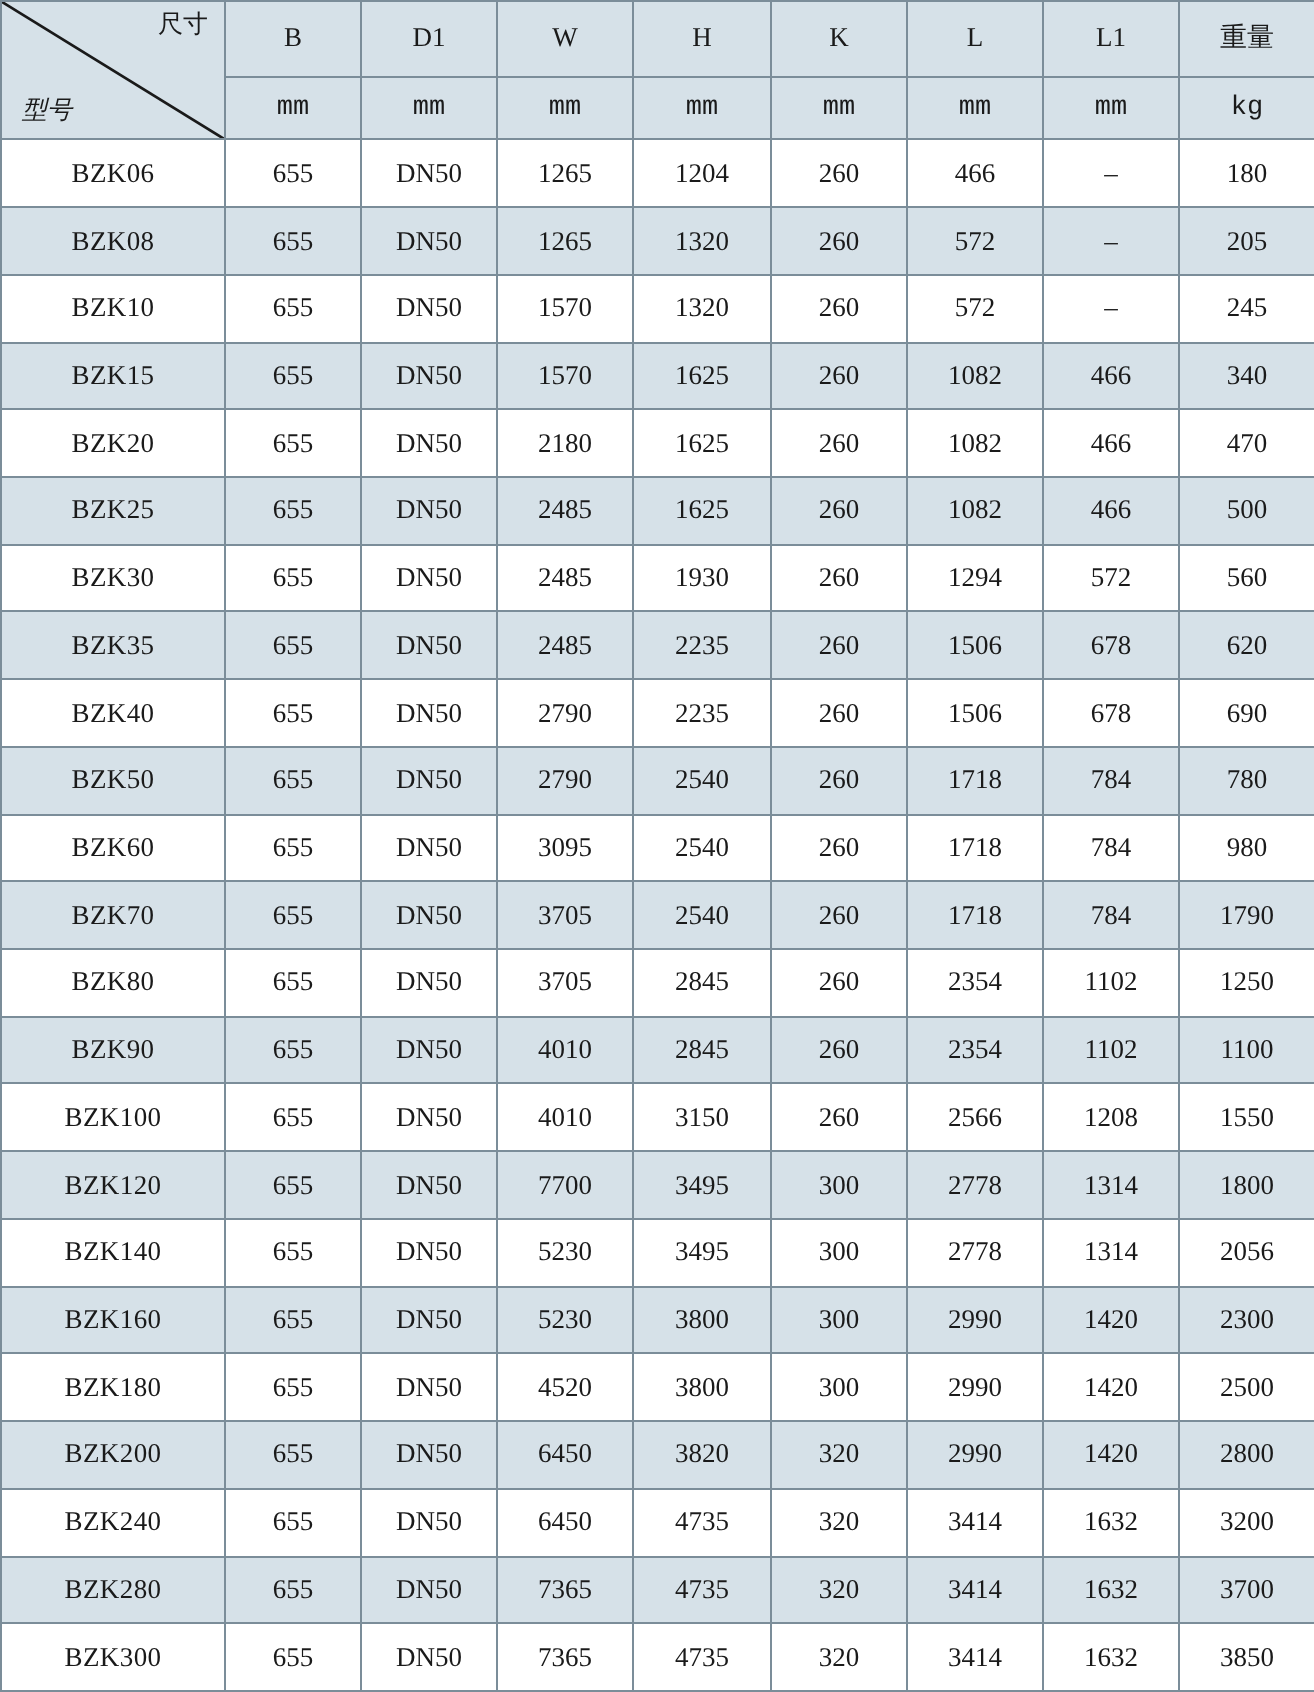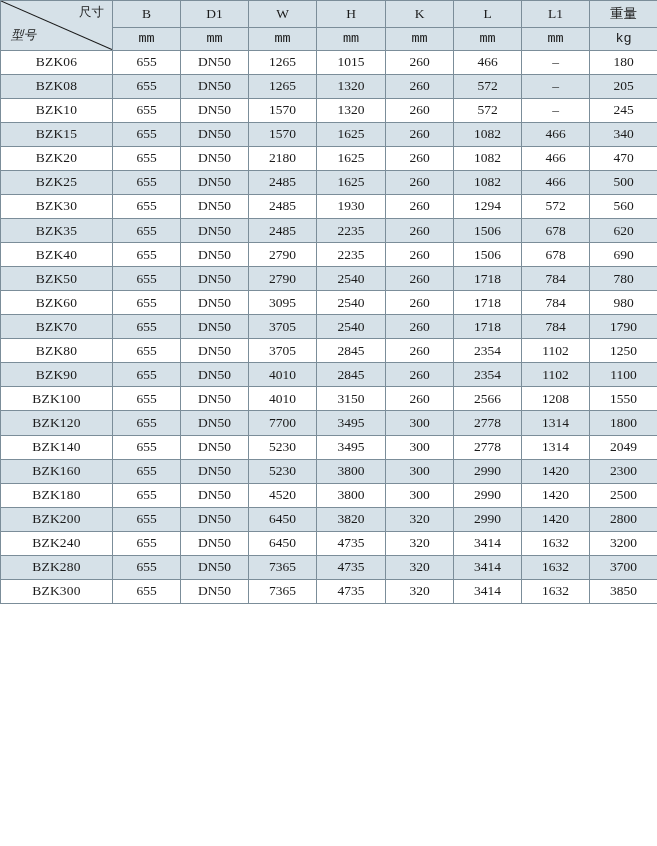--- a/index.html
+++ b/index.html
@@ -6,21 +6,21 @@
   body{
     width:657px;height:846px;
     background:#ffffff;
     font-family:"Liberation Serif","DejaVu Serif",serif;
     overflow:hidden;
   }
   #spec-table{
     border-collapse:collapse;
     table-layout:fixed;
     width:657px;
-    height:604px;
+    height:846px;
   }
   #spec-table td{
     border:1px solid #7b8d99;
     text-align:center;
     vertical-align:middle;
     color:#1a1a1a;
     font-size:13.5px;
     padding:0;
     overflow:hidden;
     white-space:nowrap;
@@ -113,21 +113,21 @@
       <td class="hdr-unit">mm</td>
       <td class="hdr-unit">mm</td>
       <td class="hdr-unit">mm</td>
       <td class="hdr-unit">kg</td>
     </tr>
   <tr class="row-white">
         <td class="c-model">BZK06</td>
         <td>655</td>
         <td>DN50</td>
         <td>1265</td>
-        <td>1015</td>
+        <td>1204</td>
         <td>260</td>
         <td>466</td>
         <td class="c-dash">–</td>
         <td>180</td>
       </tr>
       <tr class="row-shade">
         <td class="c-model">BZK08</td>
         <td>655</td>
         <td>DN50</td>
         <td>1265</td>
@@ -293,21 +293,21 @@
       </tr>
       <tr class="row-white">
         <td class="c-model">BZK140</td>
         <td>655</td>
         <td>DN50</td>
         <td>5230</td>
         <td>3495</td>
         <td>300</td>
         <td>2778</td>
         <td>1314</td>
-        <td>2049</td>
+        <td>2056</td>
       </tr>
       <tr class="row-shade">
         <td class="c-model">BZK160</td>
         <td>655</td>
         <td>DN50</td>
         <td>5230</td>
         <td>3800</td>
         <td>300</td>
         <td>2990</td>
         <td>1420</td>

